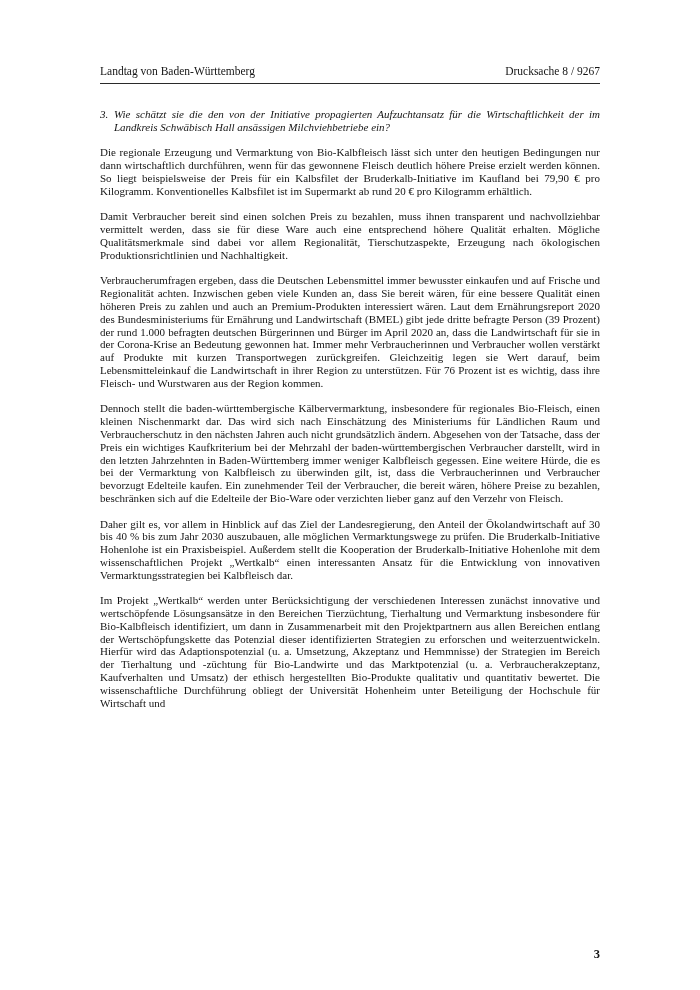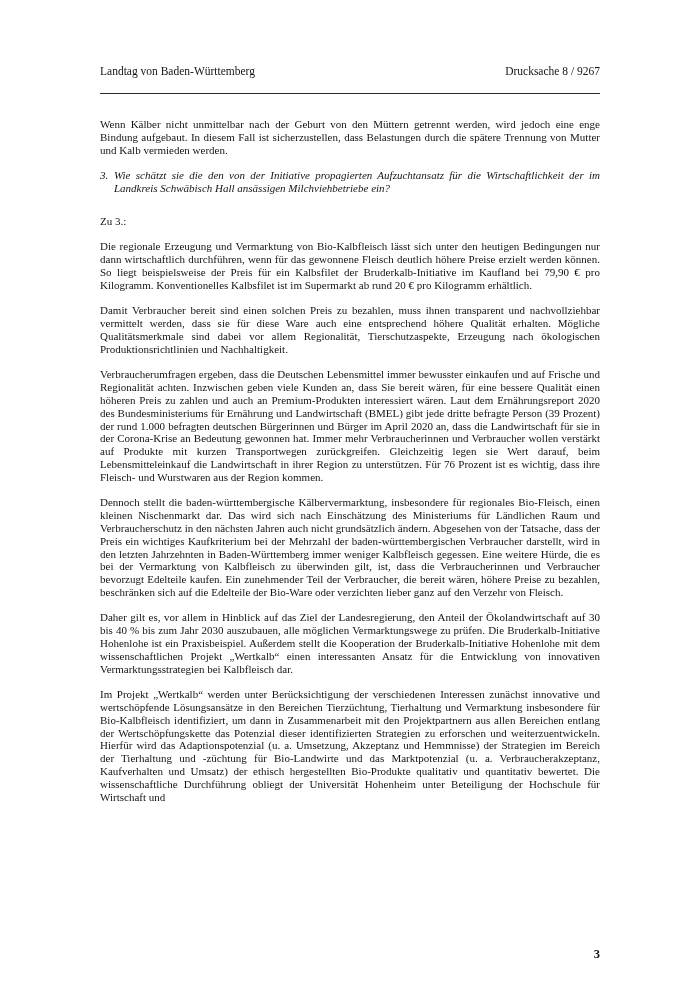--- a/index.html
+++ b/index.html
@@ -18,21 +18,21 @@
     color: #141414;
     font-family: "Liberation Serif", "DejaVu Serif", serif;
     overflow: hidden;
   }
   .page-header {
     display: flex;
     justify-content: space-between;
     align-items: baseline;
     font-size: 11.5px;
     line-height: 14px;
-    padding-bottom: 15px;
+    padding-bottom: 5px;
     border-bottom: 1px solid #2a2a2a;
     margin-bottom: 24px;
   }
   .page-body {
     font-size: 11px;
     line-height: 12.8px;
     text-align: justify;
     hyphens: auto;
     -webkit-hyphens: auto;
   }
@@ -68,28 +68,26 @@
 
 <div class="page">
 
   <header class="page-header">
     <span>Landtag von Baden-Württemberg</span>
     <span>Drucksache 8 / 9267</span>
   </header>
 
   <main class="page-body">
 
-    <p>Wenn Kälber nicht unmittelbar nach der Geburt von den Müttern getrennt werden, wird jedoch eine enge Bindung aufgebaut. In diesem Fall ist sicherzustellen, dass Belastungen durch die spätere Trennung von Mutter und Kalb vermieden werden.</p>
 
     <div class="question">
       <span class="q-num">3.</span>
       <span class="q-text">Wie schätzt sie die den von der Initiative propagierten Aufzuchtansatz für die Wirtschaftlichkeit der im Landkreis Schwäbisch Hall ansässigen Milchviehbetriebe ein?</span>
     </div>
 
-    <p class="answer-label">Zu 3.:</p>
 
     <p>Die regionale Erzeugung und Vermarktung von Bio-Kalbfleisch lässt sich unter den heutigen Bedingungen nur dann wirtschaftlich durchführen, wenn für das gewonnene Fleisch deutlich höhere Preise erzielt werden können. So liegt beispielsweise der Preis für ein Kalbsfilet der Bruderkalb-Initiative im Kaufland bei 79,90 € pro Kilogramm. Konventionelles Kalbsfilet ist im Supermarkt ab rund 20 € pro Kilogramm erhältlich.</p>
     <p>Damit Verbraucher bereit sind einen solchen Preis zu bezahlen, muss ihnen transparent und nachvollziehbar vermittelt werden, dass sie für diese Ware auch eine entsprechend höhere Qualität erhalten. Mögliche Qualitätsmerkmale sind dabei vor allem Regionalität, Tierschutzaspekte, Erzeugung nach ökologischen Produktionsrichtlinien und Nachhaltigkeit.</p>
     <p>Verbraucherumfragen ergeben, dass die Deutschen Lebensmittel immer bewusster einkaufen und auf Frische und Regionalität achten. Inzwischen geben viele Kunden an, dass Sie bereit wären, für eine bessere Qualität einen höheren Preis zu zahlen und auch an Premium-Produkten interessiert wären. Laut dem Ernährungsreport 2020 des Bundesministeriums für Ernährung und Landwirtschaft (BMEL) gibt jede dritte befragte Person (39 Prozent) der rund 1.000 befragten deutschen Bürgerinnen und Bürger im April 2020 an, dass die Landwirtschaft für sie in der Corona-Krise an Bedeutung gewonnen hat. Immer mehr Verbraucherinnen und Verbraucher wollen verstärkt auf Produkte mit kurzen Transportwegen zurückgreifen. Gleichzeitig legen sie Wert darauf, beim Lebensmitteleinkauf die Landwirtschaft in ihrer Region zu unterstützen. Für 76 Prozent ist es wichtig, dass ihre Fleisch- und Wurstwaren aus der Region kommen.</p>
     <p>Dennoch stellt die baden-württembergische Kälbervermarktung, insbesondere für regionales Bio-Fleisch, einen kleinen Nischenmarkt dar. Das wird sich nach Einschätzung des Ministeriums für Ländlichen Raum und Verbraucherschutz in den nächsten Jahren auch nicht grundsätzlich ändern. Abgesehen von der Tatsache, dass der Preis ein wichtiges Kaufkriterium bei der Mehrzahl der baden-württembergischen Verbraucher darstellt, wird in den letzten Jahrzehnten in Baden-Württemberg immer weniger Kalbfleisch gegessen. Eine weitere Hürde, die es bei der Vermarktung von Kalbfleisch zu überwinden gilt, ist, dass die Verbraucherinnen und Verbraucher bevorzugt Edelteile kaufen. Ein zunehmender Teil der Verbraucher, die bereit wären, höhere Preise zu bezahlen, beschränken sich auf die Edelteile der Bio-Ware oder verzichten lieber ganz auf den Verzehr von Fleisch.</p>
     <p>Daher gilt es, vor allem in Hinblick auf das Ziel der Landesregierung, den Anteil der Ökolandwirtschaft auf 30 bis 40 % bis zum Jahr 2030 auszubauen, alle möglichen Vermarktungswege zu prüfen. Die Bruderkalb-Initiative Hohenlohe ist ein Praxisbeispiel. Außerdem stellt die Kooperation der Bruderkalb-Initiative Hohenlohe mit dem wissenschaftlichen Projekt „Wertkalb“ einen interessanten Ansatz für die Entwicklung von innovativen Vermarktungsstrategien bei Kalbfleisch dar.</p>
     <p>Im Projekt „Wertkalb“ werden unter Berücksichtigung der verschiedenen Interessen zunächst innovative und wertschöpfende Lösungsansätze in den Bereichen Tierzüchtung, Tierhaltung und Vermarktung insbesondere für Bio-Kalbfleisch identifiziert, um dann in Zusammenarbeit mit den Projektpartnern aus allen Bereichen entlang der Wertschöpfungskette das Potenzial dieser identifizierten Strategien zu erforschen und weiterzuentwickeln. Hierfür wird das Adaptionspotenzial (u. a. Umsetzung, Akzeptanz und Hemmnisse) der Strategien im Bereich der Tierhaltung und -züchtung für Bio-Landwirte und das Marktpotenzial (u. a. Verbraucherakzeptanz, Kaufverhalten und Umsatz) der ethisch hergestellten Bio-Produkte qualitativ und quantitativ bewertet. Die wissenschaftliche Durchführung obliegt der Universität Hohenheim unter Beteiligung der Hochschule für Wirtschaft und</p>
 
   </main>
 

